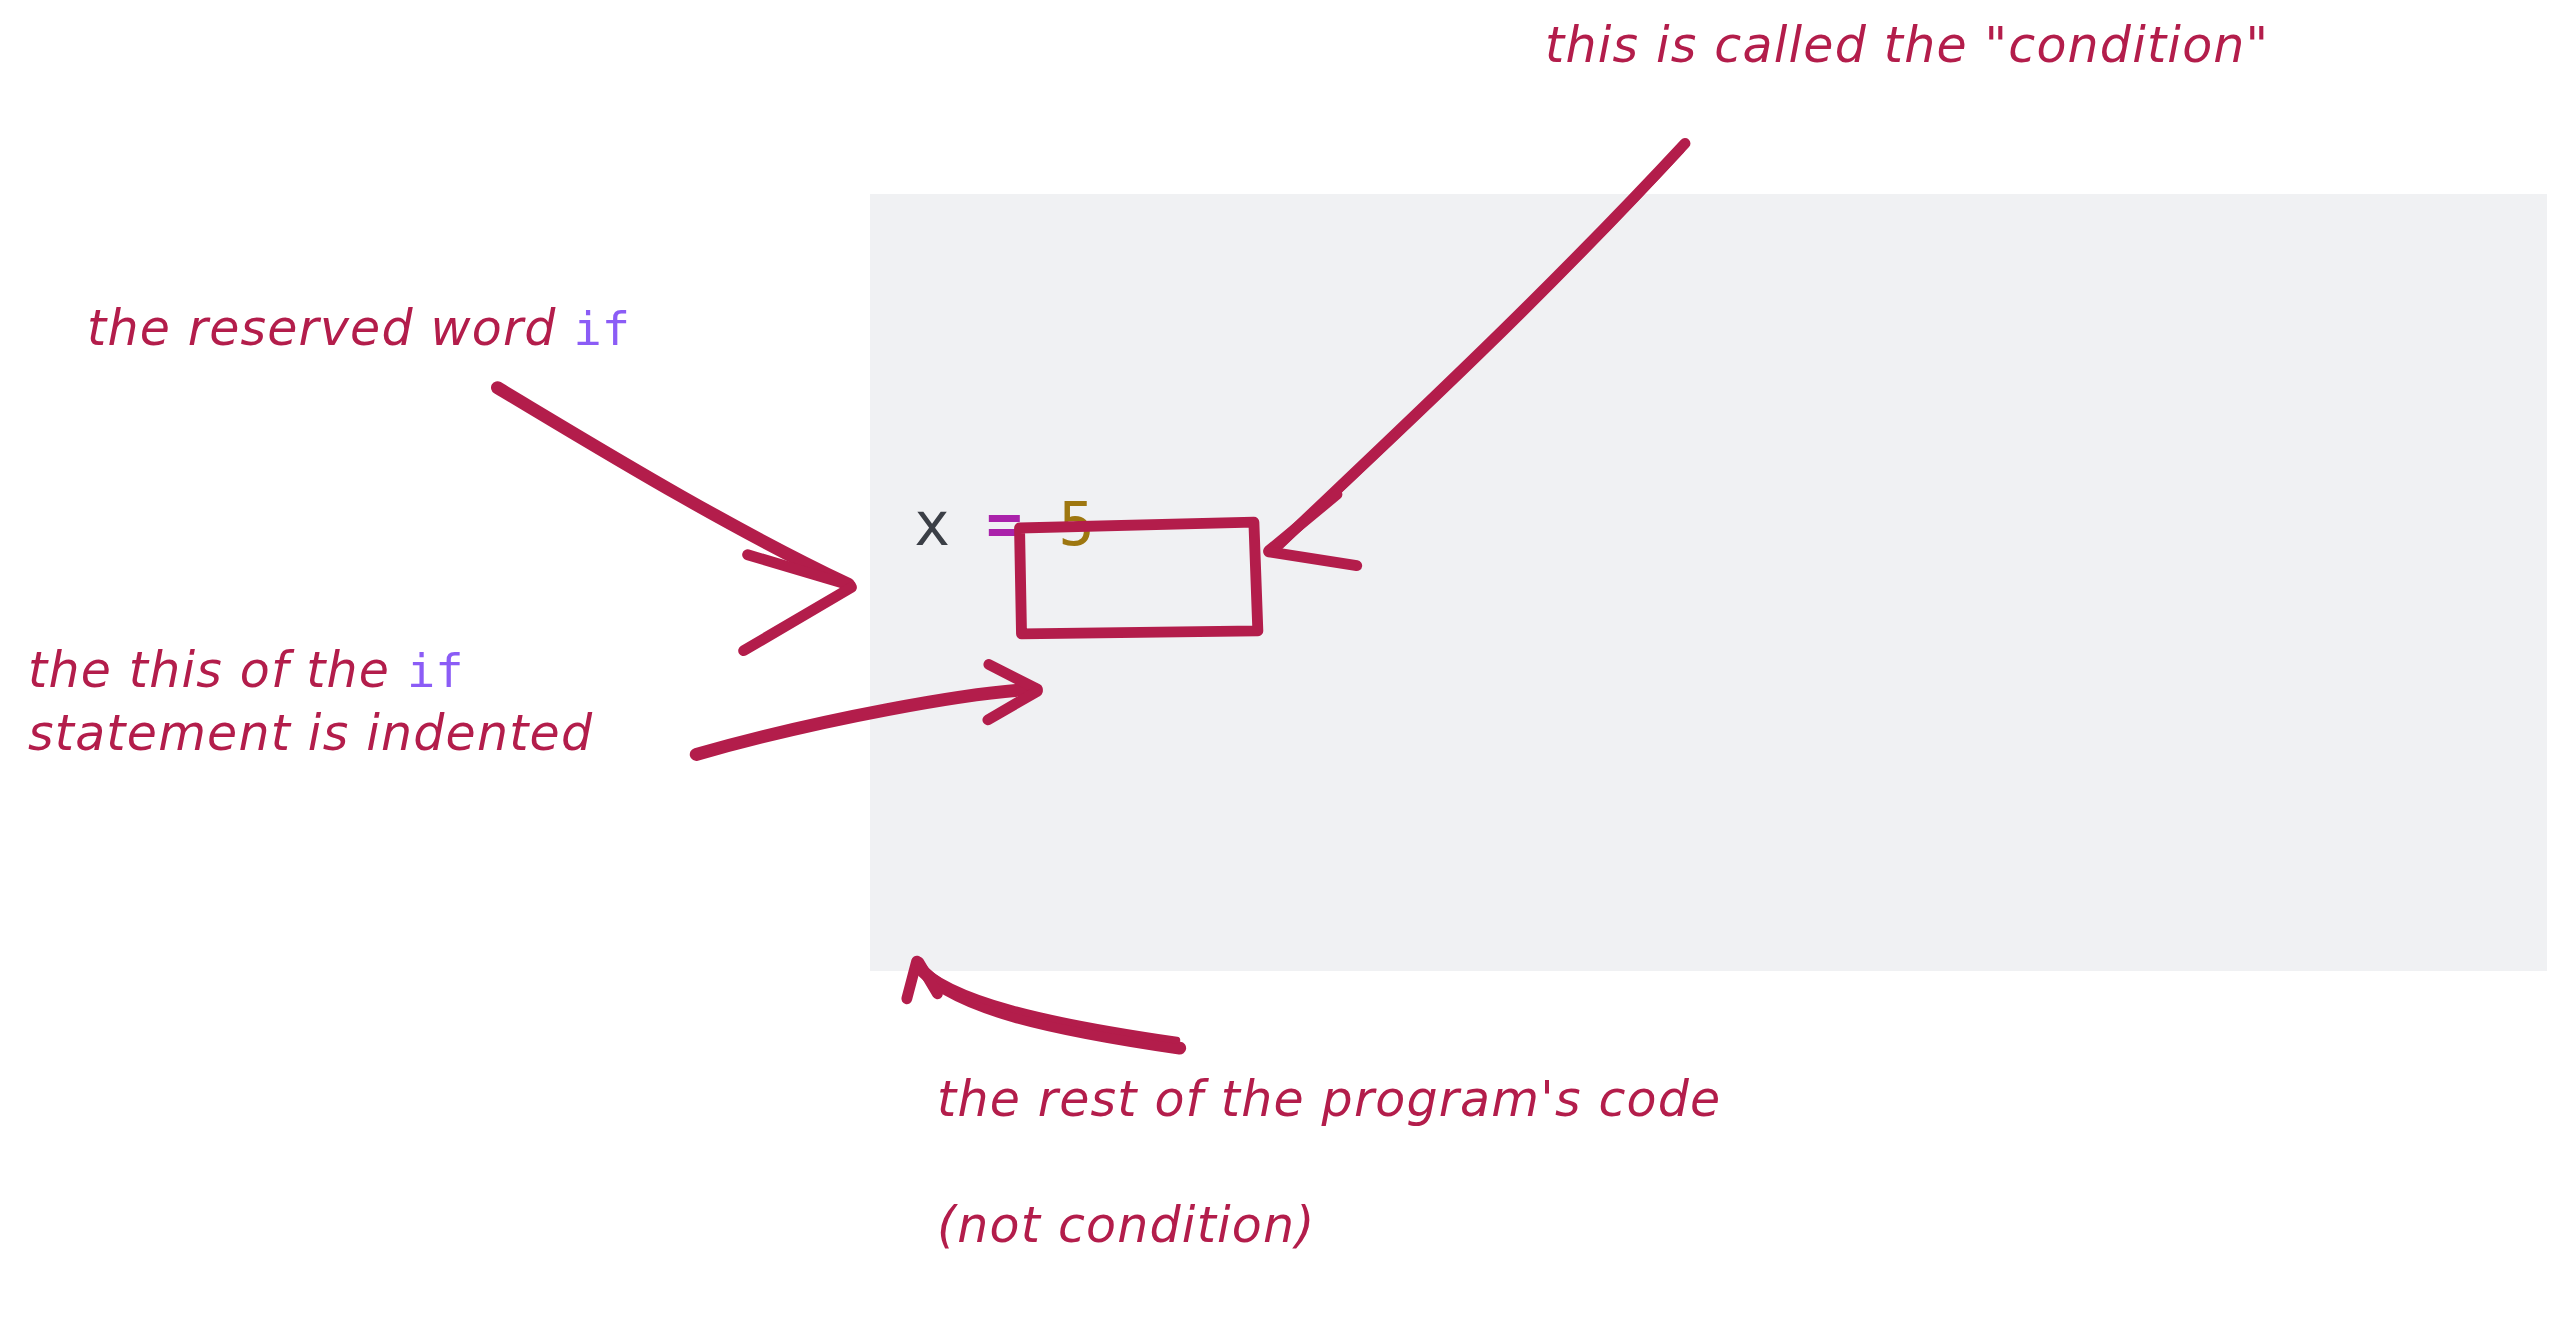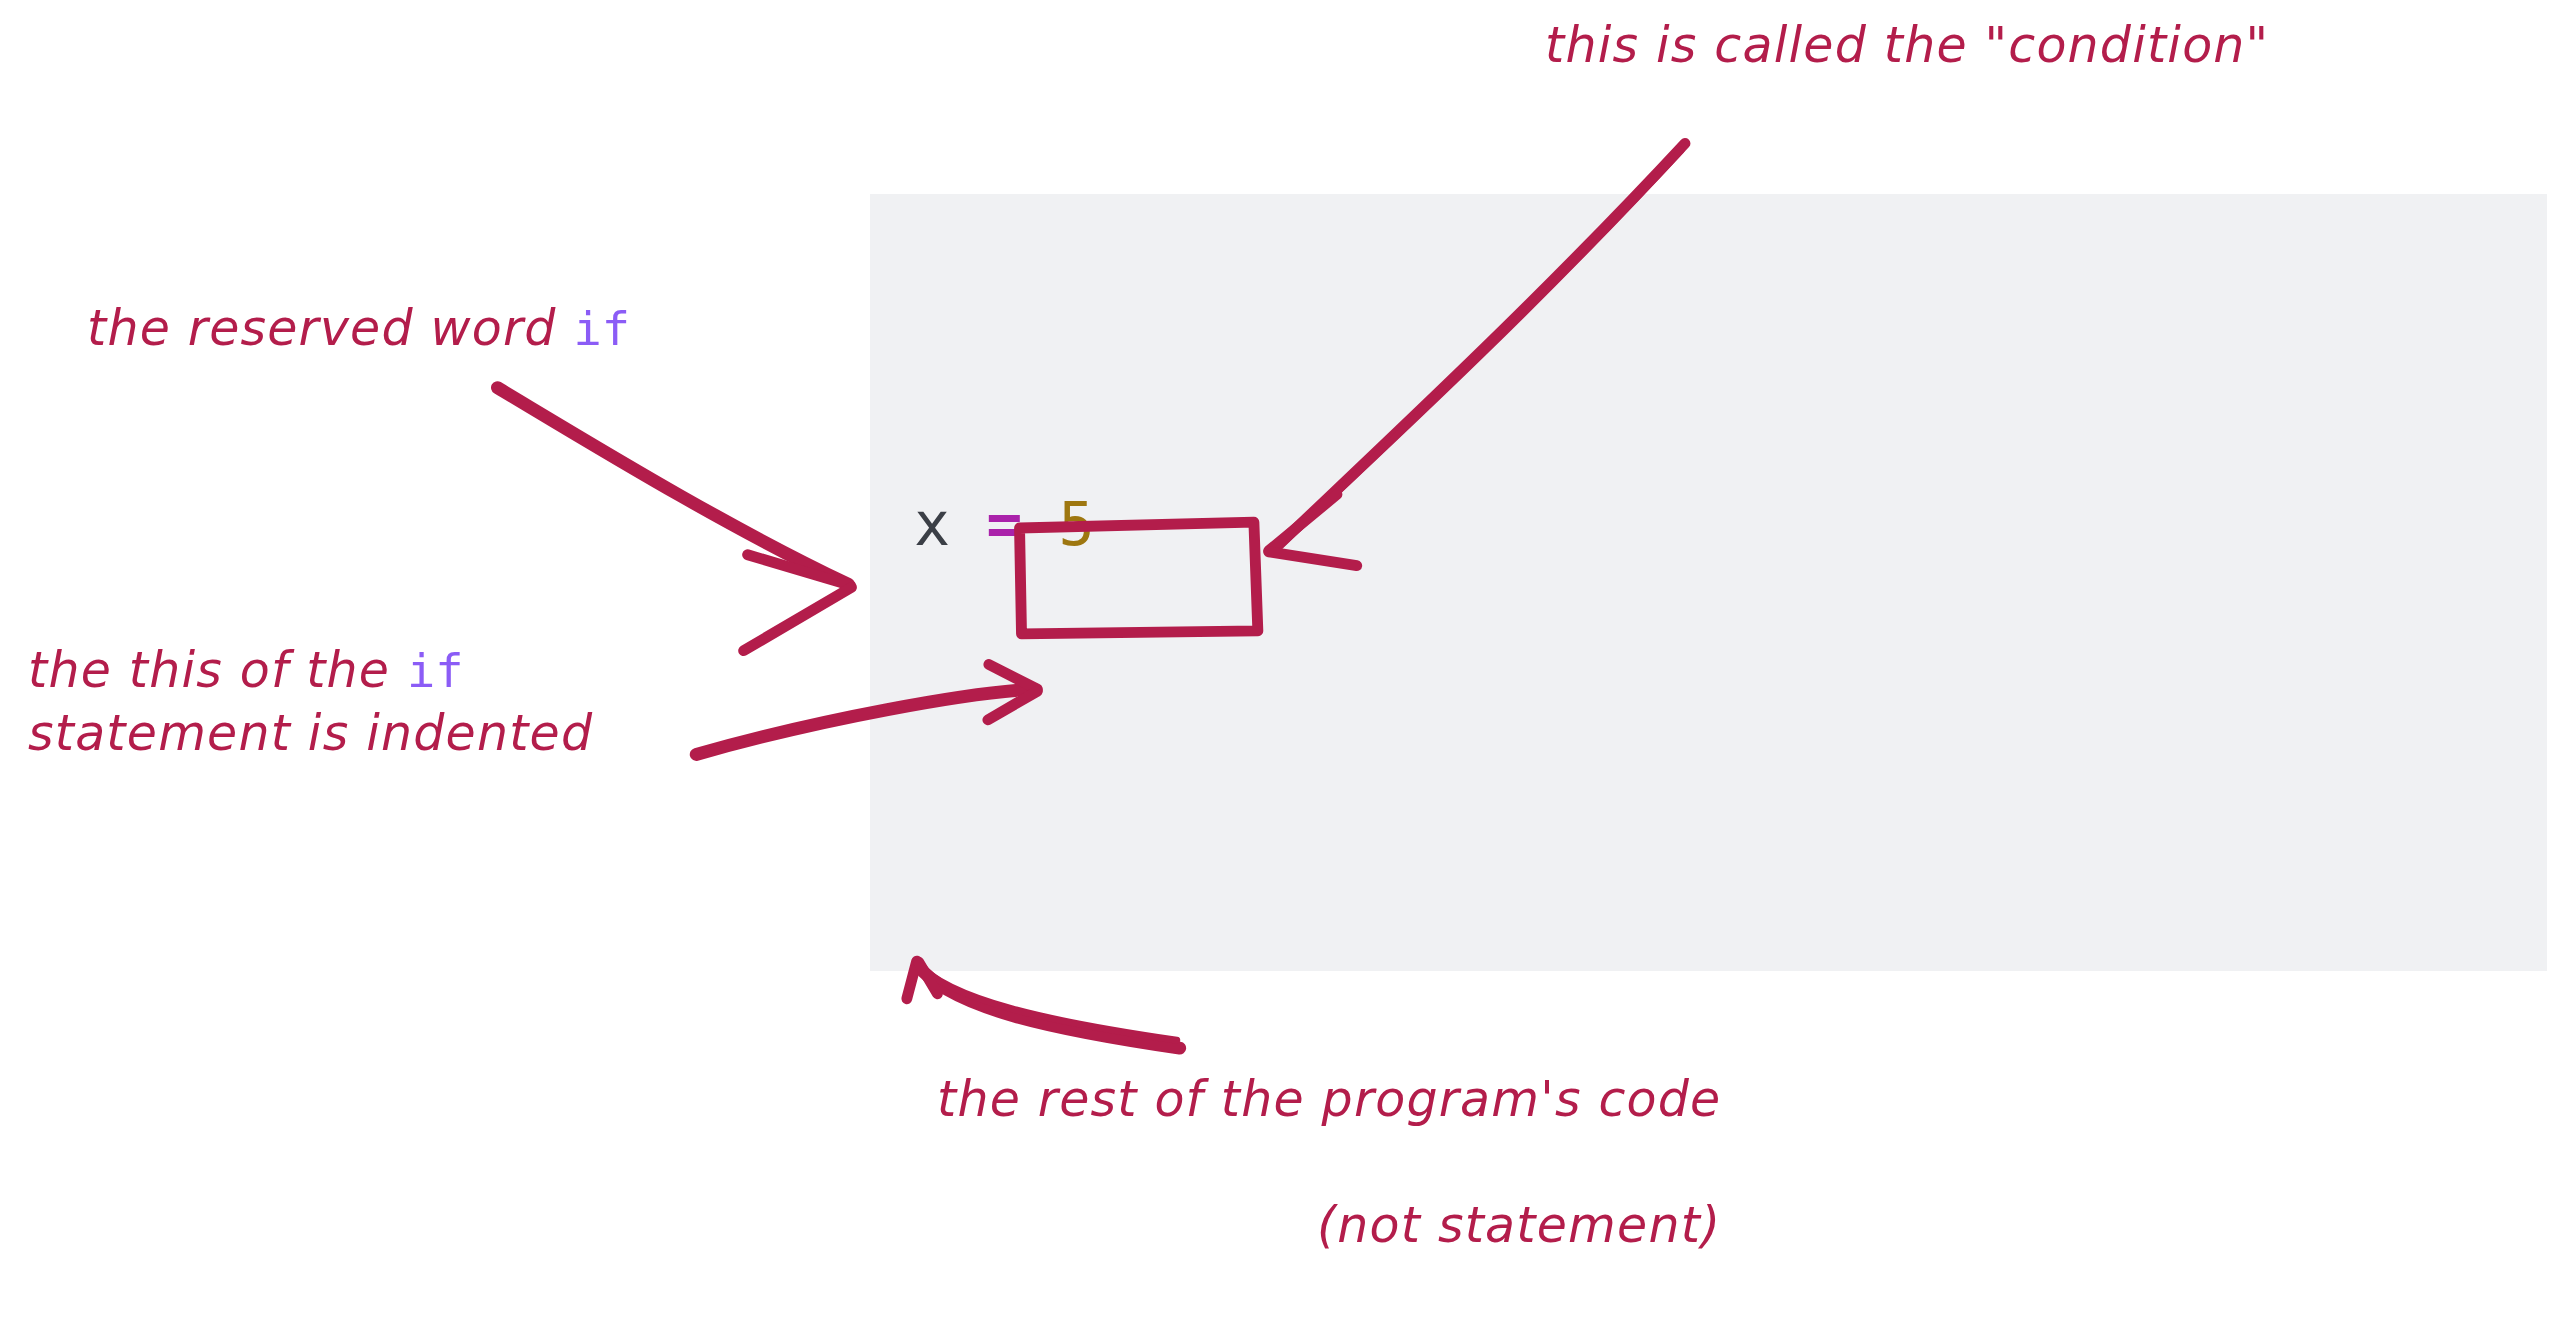--- a/index.html
+++ b/index.html
@@ -58,21 +58,21 @@
     font-family: "DejaVu Sans Mono", monospace;
     font-style: normal;
     color: #8b5cf6;
     font-size: 47px;
     letter-spacing: 0px;
   }
 
   #ann-condition { left: 1545px; top: 14px; }
   #ann-reserved  { left: 87px;  top: 297px; }
   #ann-body      { left: 28px;  top: 639px; }
-  #ann-rest      { left: 937px; top: 1068px; text-align: right; }
+  #ann-rest      { left: 937px; top: 1068px; }
 
   
   #overlay {
     position: absolute;
     left: 0; top: 0;
     width: 2576px;
     height: 1326px;
     pointer-events: none;
   }
 </style>
@@ -99,21 +99,21 @@
 
     </div>
   </div>
 
   <div class="hand" id="ann-condition">this is called the "condition"</div>
 
   <div class="hand" id="ann-reserved"><span>the reserved word </span><span class="mono-inline">if</span></div>
 
   <div class="hand" id="ann-body"><span>the this of the </span><span class="mono-inline">if</span><br><span>statement is indented</span></div>
 
-  <div class="hand" id="ann-rest"><span>the rest of the program's code</span><br><br><span>(not statement)</span></div>
+  <div class="hand" id="ann-rest"><span>the rest of the program's code</span><br><br><span>(not condition)</span></div>
 
   <svg id="overlay" viewBox="0 0 2605 1341">
 
     <g>
       <path d="M1031 534 L1268 528 L1272 638 L1033 641 Z" fill="none" stroke="#b31d4b" stroke-width="11" stroke-linecap="round" stroke-linejoin="round"></path>
     </g>
 
     <g>
       <path d="M1704 145 C1560 300, 1420 430, 1292 552" fill="none" stroke="#b31d4b" stroke-width="11" stroke-linecap="round"></path>
       <path d="M1700 152 C1556 308, 1416 438, 1288 558" fill="none" stroke="#b31d4b" stroke-width="7" stroke-linecap="round"></path>

